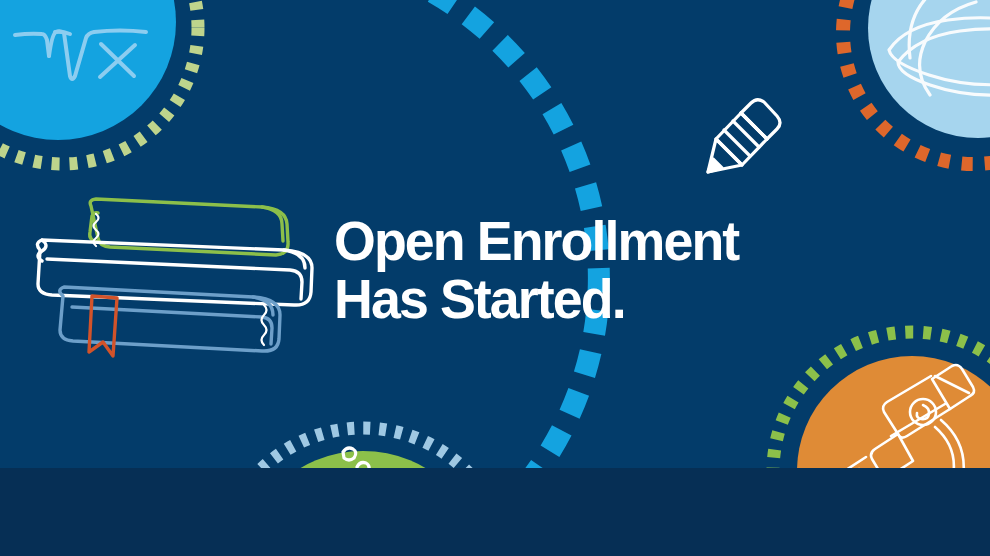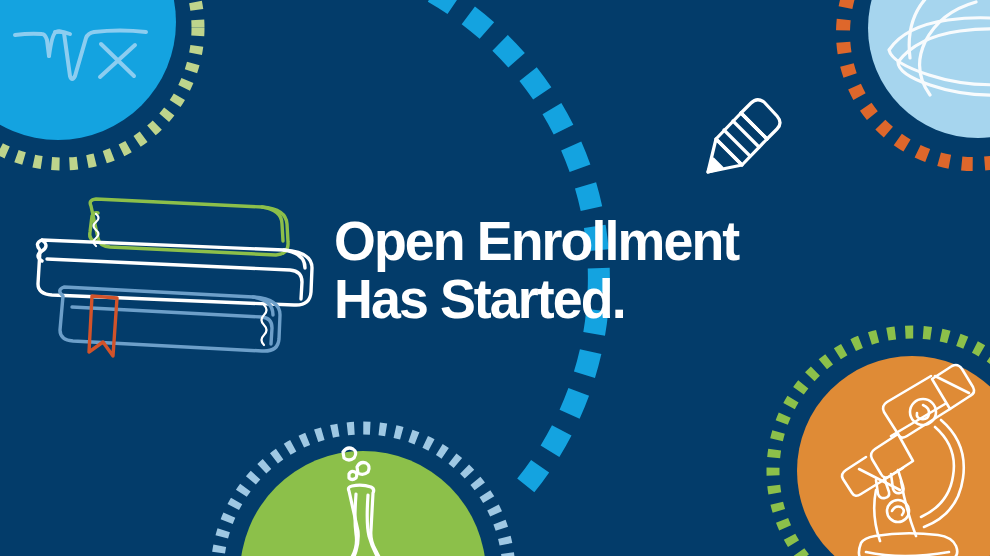--- a/index.html
+++ b/index.html
@@ -7,21 +7,21 @@
     margin: 0;
     padding: 0;
     background: #062f55;
   }
   body {
     font-family: "Liberation Sans", sans-serif;
   }
   #banner {
     position: relative;
     width: 990px;
-    height: 556px;
+    height: 468px;
     overflow: hidden;
     background: #033c6a;
   }
   .layer {
     position: absolute;
     top: 0;
     left: 0;
     width: 990px;
     height: 556px;
     overflow: visible;

